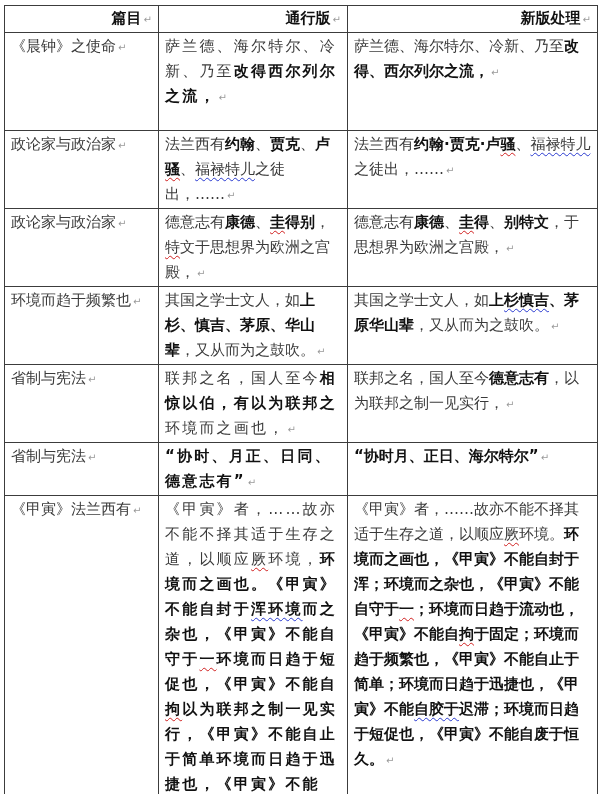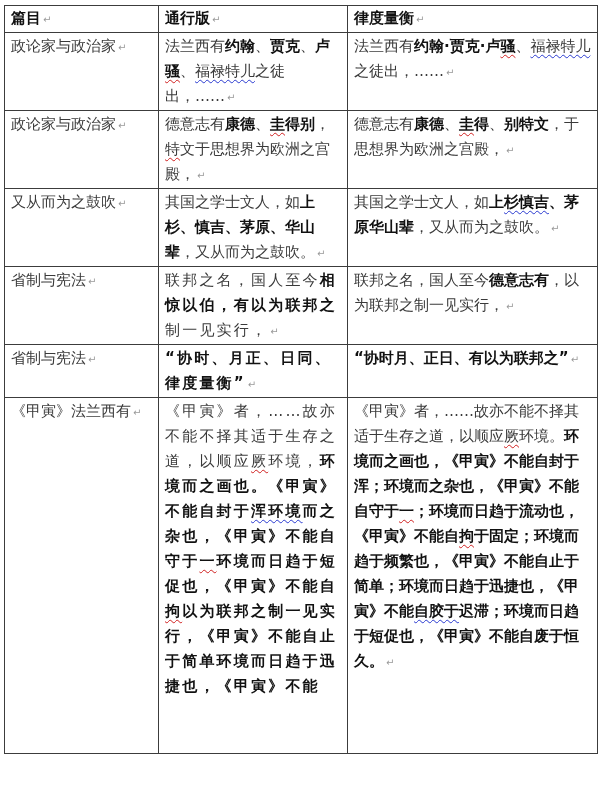--- a/index.html
+++ b/index.html
@@ -28,21 +28,21 @@
     table.cmp td, table.cmp th {
       border: 1.5px solid #3c3c3c;
       vertical-align: top;
       padding: 1px 6px 0 6px;
       word-break: break-all;
       overflow-wrap: anywhere;
     }
     table.cmp th {
       font-weight: bold;
       color: #111;
-      text-align: left;
+      text-align: right;
       height: 26px;
       padding-top: 0;
     }
     col.c1 { width: 154px; }
     col.c2 { width: 189px; }
     col.c3 { width: 250px; }
     td.title-cell {
       padding-left: 8px;
       color: #3a3a3a;
     }
@@ -71,48 +71,53 @@
 <table class="cmp">
   <colgroup>
     <col class="c1">
       <col class="c2">
       <col class="c3">
   </colgroup>
   <thead>
     <tr>
       <th><span>篇目</span><span class="mark">↵</span></th>
       <th><span>通行版</span><span class="mark">↵</span></th>
-      <th><span>律度量衡</span><span class="mark">↵</span></th>
+      <th><span>新版处理</span><span class="mark">↵</span></th>
     </tr>
   </thead>
   <tbody id="rows">
+    <tr style="height:98px">
+      <td class="title-cell"><span>《晨钟》之使命</span><span class="mark">↵</span></td>
+      <td class="spaced"><span>萨兰德、海尔特尔、冷新、乃至</span><span class="b">改得西尔列尔之流，</span><span class="mark">↵</span></td>
+      <td><span>萨兰德、海尔特尔、冷新、乃至</span><span class="b">改得、西尔列尔之流，</span><span class="mark">↵</span></td>
+    </tr>
     <tr style="height:50px">
       <td class="title-cell"><span>政论家与政治家</span><span class="mark">↵</span></td>
       <td><span>法兰西有</span><span class="b">约翰</span><span>、</span><span class="b">贾克</span><span>、</span><span class="b">卢</span><span class="b wavy-red">骚</span><span>、</span><span class="wavy-blue">福禄特儿</span><span>之徒出，……</span><span class="mark">↵</span></td>
       <td><span>法兰西有</span><span class="b">约翰·贾克·卢</span><span class="b wavy-red">骚</span><span>、</span><span class="wavy-blue">福禄特儿</span><span>之徒出，……</span><span class="mark">↵</span></td>
     </tr>
     <tr style="height:75px">
       <td class="title-cell"><span>政论家与政治家</span><span class="mark">↵</span></td>
       <td><span>德意志有</span><span class="b">康德</span><span>、</span><span class="b wavy-red">圭</span><span class="b">得别</span><span>，</span><span class="wavy-red">特</span><span>文于思想界为欧洲之宫殿，</span><span class="mark">↵</span></td>
       <td><span>德意志有</span><span class="b">康德</span><span>、</span><span class="b wavy-red">圭</span><span class="b">得</span><span>、</span><span class="b">别特文</span><span>，于思想界为欧洲之宫殿，</span><span class="mark">↵</span></td>
     </tr>
     <tr style="height:75px">
-      <td class="title-cell"><span>又从而为之鼓吹</span><span class="mark">↵</span></td>
+      <td class="title-cell"><span>环境而趋于频繁也</span><span class="mark">↵</span></td>
       <td><span>其国之学士文人，如</span><span class="b">上杉、慎吉、茅原、华山辈</span><span>，又从而为之鼓吹。</span><span class="mark">↵</span></td>
       <td><span>其国之学士文人，如</span><span class="b">上</span><span class="b wavy-blue">杉慎吉</span><span class="b">、茅原华山辈</span><span>，又从而为之鼓吹。</span><span class="mark">↵</span></td>
     </tr>
     <tr style="height:75px">
       <td class="title-cell"><span>省制与宪法</span><span class="mark">↵</span></td>
-      <td class="spaced"><span>联邦之名，国人至今</span><span class="b">相惊以伯，有以为联邦之</span><span>制一见实行，</span><span class="mark">↵</span></td>
+      <td class="spaced"><span>联邦之名，国人至今</span><span class="b">相惊以伯，有以为联邦之</span><span>环境而之画也，</span><span class="mark">↵</span></td>
       <td><span>联邦之名，国人至今</span><span class="b">德意志有</span><span>，以为联邦之制一见实行，</span><span class="mark">↵</span></td>
     </tr>
     <tr style="height:51px">
       <td class="title-cell"><span>省制与宪法</span><span class="mark">↵</span></td>
-      <td class="spaced"><span class="b">“协时、月正、日同、律度量衡”</span><span class="mark">↵</span></td>
-      <td><span class="b">“协时月、正日、有以为联邦之”</span><span class="mark">↵</span></td>
+      <td class="spaced"><span class="b">“协时、月正、日同、德意志有”</span><span class="mark">↵</span></td>
+      <td><span class="b">“协时月、正日、海尔特尔”</span><span class="mark">↵</span></td>
     </tr>
     <tr style="height:356px">
       <td class="title-cell"><span>《甲寅》法兰西有</span><span class="mark">↵</span></td>
       <td class="spaced"><span>《甲寅》者，……故亦不能不择其适于生存之道，以顺应</span><span class="wavy-red">厥</span><span>环境，</span><span class="b">环境而之画也。《甲寅》不能自封于</span><span class="b wavy-blue">浑环境</span><span class="b">而之杂也，《甲寅》不能自守于</span><span class="b wavy-red">一</span><span class="b">环境而日趋于短促也，《甲寅》不能自</span><span class="b wavy-red">拘</span><span class="b">以为联邦之制一见实行，《甲寅》不能自止于简单环境而日趋于迅捷也，《甲寅》不能</span></td>
       <td><span>《甲寅》者，……故亦不能不择其适于生存之道，以顺应</span><span class="wavy-red">厥</span><span>环境。</span><span class="b">环境而之画也，《甲寅》不能自封于浑；环境而之杂也，《甲寅》不能自守于</span><span class="b wavy-red">一</span><span class="b">；环境而日趋于流动也，《甲寅》不能自</span><span class="b wavy-red">拘</span><span class="b">于固定；环境而趋于频繁也，《甲寅》不能自止于简单；环境而日趋于迅捷也，《甲寅》不能</span><span class="b wavy-blue">自胶于</span><span class="b">迟滞；环境而日趋于短促也，《甲寅》不能自废于恒久。</span><span class="mark">↵</span></td>
     </tr>
   </tbody>
 </table>
 
 </body></html>

